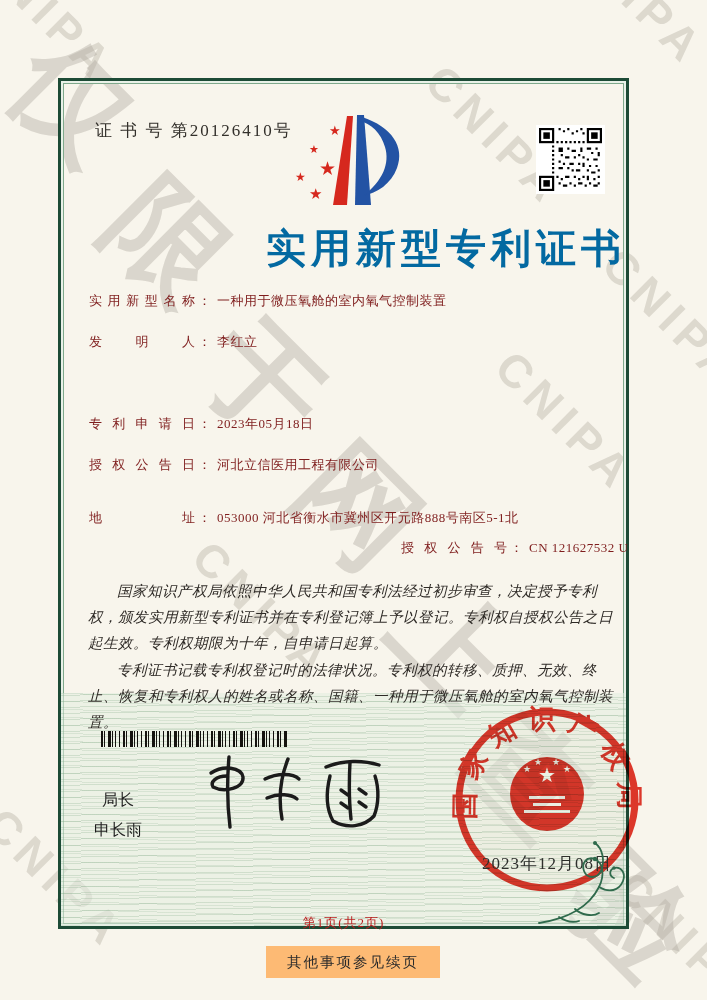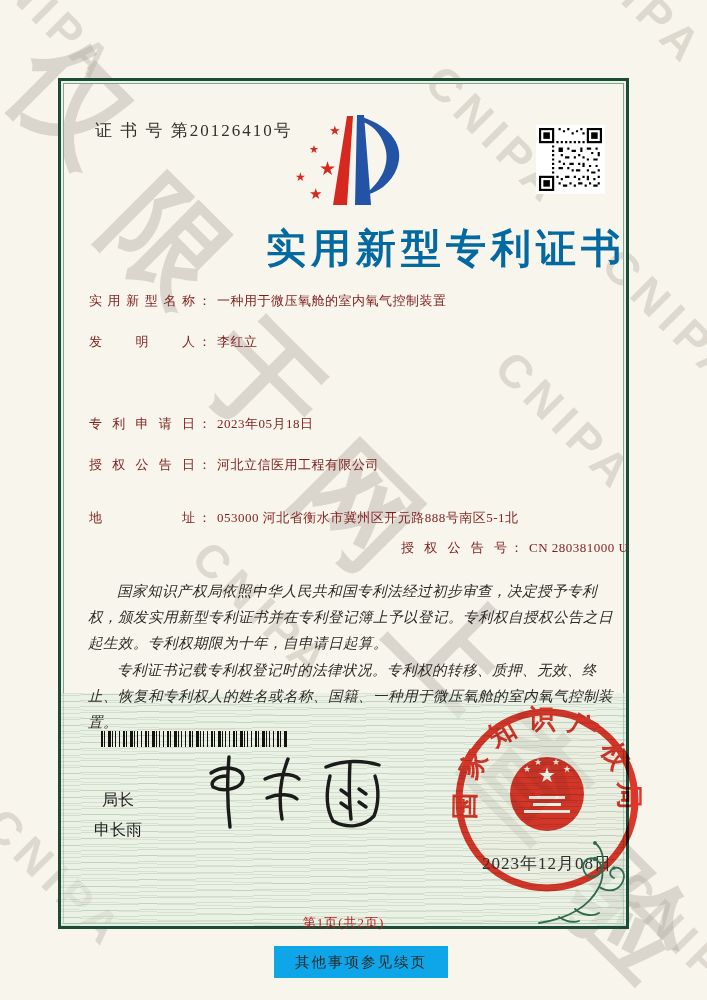--- a/index.html
+++ b/index.html
@@ -61,22 +61,22 @@
     position:absolute;left:33px;top:704px;
     font-family:"Liberation Sans","DejaVu Sans",sans-serif;
     font-size:16px;line-height:30px;color:#1d1d1d;text-align:center;
   }
   .sig{position:absolute;left:130px;top:664px;width:215px;height:98px;}
   .seal{position:absolute;left:390px;top:623px;width:192px;height:192px;opacity:0.93;mix-blend-mode:multiply;}
   .flourish{position:absolute;right:-1px;bottom:-1px;width:92px;height:94px;}
   .pageno{position:absolute;left:0;top:833px;width:100%;text-align:center;font-size:13px;color:#b91c1c;letter-spacing:1px;}
   
   .footer-note{
-    position:absolute;left:274px;top:946px;width:174px;height:32px;line-height:32px;
-    background:#0ea5e9;text-align:center;font-size:14.5px;letter-spacing:2px;color:#2b2b2b;
+    position:absolute;left:266px;top:946px;width:174px;height:32px;line-height:32px;
+    background:#fdba74;text-align:center;font-size:14.5px;letter-spacing:2px;color:#2b2b2b;
   }
 </style>
 </head>
 <body>
 
 <div>
   <span class="wm-char" style="left:15px;top:45px">仅</span>
   <span class="wm-char" style="left:110px;top:185px">限</span>
   <span class="wm-char" style="left:205px;top:325px">于</span>
   <span class="wm-char" style="left:300px;top:450px">网</span>
@@ -148,21 +148,21 @@
     <span class="row-label">专利申请日</span><span class="colon">：</span><span class="row-value">2023年05月18日</span>
   </div>
   <div class="field-row" style="top:375px">
     <span class="row-label">授权公告日</span><span class="colon">：</span><span class="row-value">河北立信医用工程有限公司</span>
   </div>
   <div class="field-row" style="top:428px">
     <span class="row-label">地址</span><span class="colon">：</span><span class="row-value">053000 河北省衡水市冀州区开元路888号南区5-1北</span>
   </div>
   <div class="field-row" style="top:458px">
     <span class="grant-group2">
-      <span class="row-label">授权公告号</span><span class="colon">：</span><span class="row-value">CN 280381000 U</span>
+      <span class="row-label">授权公告号</span><span class="colon">：</span><span class="row-value">CN 121627532 U</span>
     </span>
   </div>
 
   <div class="paras">
     <p>国家知识产权局依照中华人民共和国专利法经过初步审查，决定授予专利权，颁发实用新型专利证书并在专利登记簿上予以登记。专利权自授权公告之日起生效。专利权期限为十年，自申请日起算。</p>
     <p>专利证书记载专利权登记时的法律状况。专利权的转移、质押、无效、终止、恢复和专利权人的姓名或名称、国籍、一种用于微压氧舱的室内氧气控制装置。</p>
   </div>
 
   <div class="barcode"></div>
 

